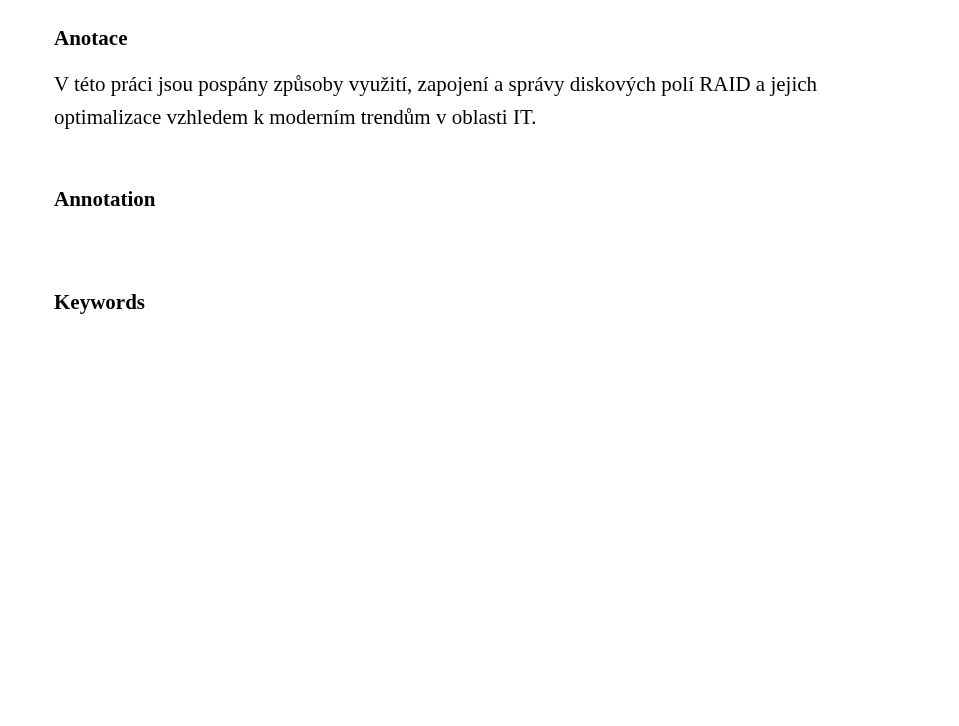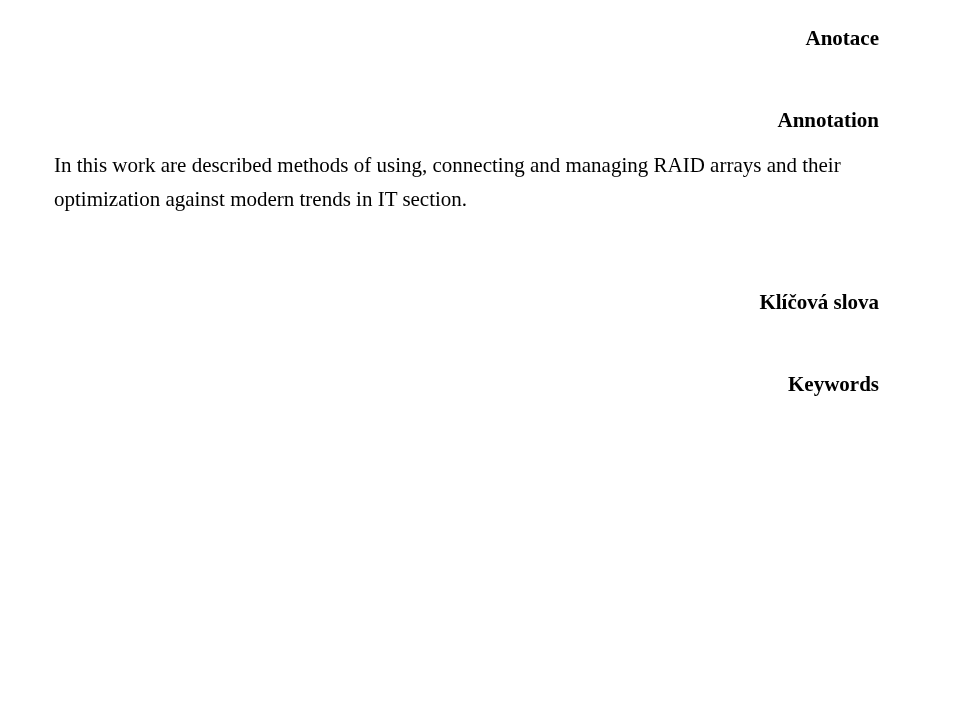--- a/index.html
+++ b/index.html
@@ -16,40 +16,38 @@
     line-height: 1.6;
     padding: 22px 80px 30px 54px;
     box-sizing: border-box;
   }
   .section {
     margin-bottom: 48px;
   }
   .heading {
     font-weight: bold;
     margin-bottom: 12px;
-    text-align: right;
   }
   .para {
     margin: 0;
   }
   .spaced-para {
     margin: 0 0 4px 0;
   }
 </style>
 </head>
 <body>
 
 <div class="section">
   <div class="heading">Anotace</div>
+  <p class="para">V této práci jsou pospány způsoby využití, zapojení a správy diskových polí RAID a jejich optimalizace vzhledem k moderním trendům v oblasti IT.</p>
 </div>
 
 <div class="section" style="">
   <div class="heading">Annotation</div>
-  <p class="para">In this work are described methods of using, connecting and managing RAID arrays and their optimization against modern trends in IT section.</p>
 </div>
 
 <div class="section" style="margin-top:70px;">
-  <div class="heading">Klíčová slova</div>
 </div>
 
 <div class="section" style="margin-bottom:0;">
   <div class="heading">Keywords</div>
 </div>
 
 </body></html>

